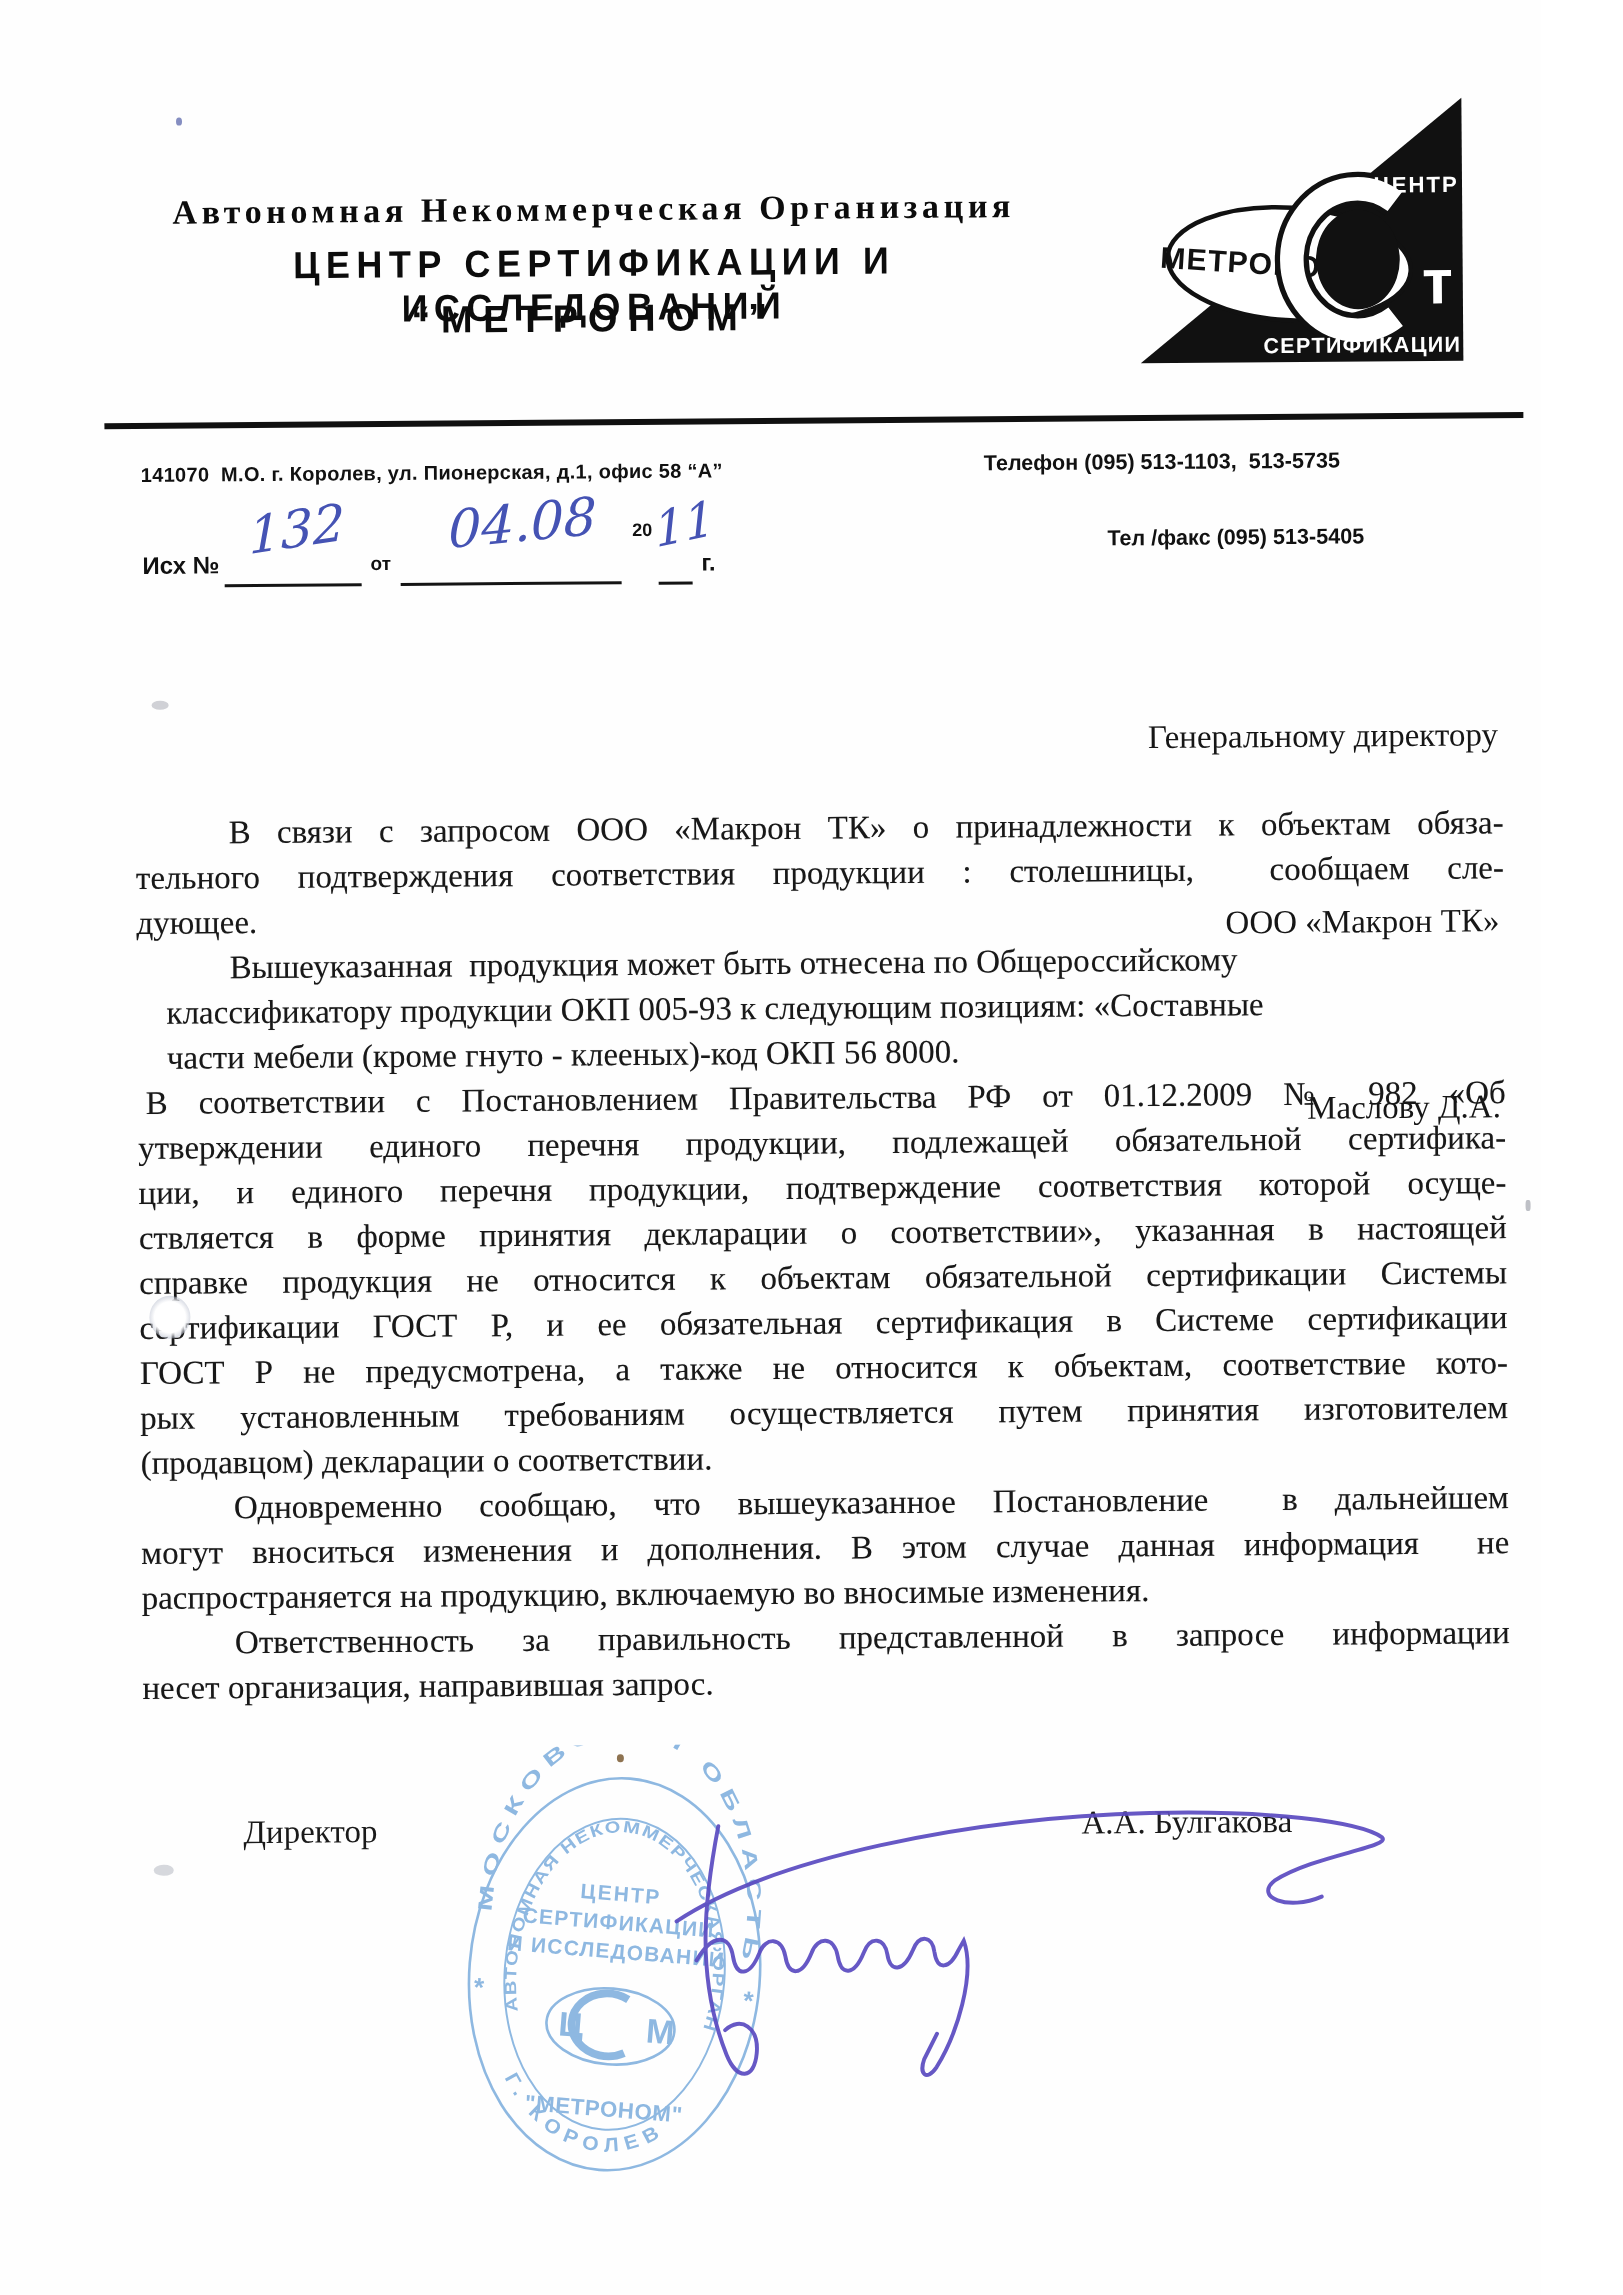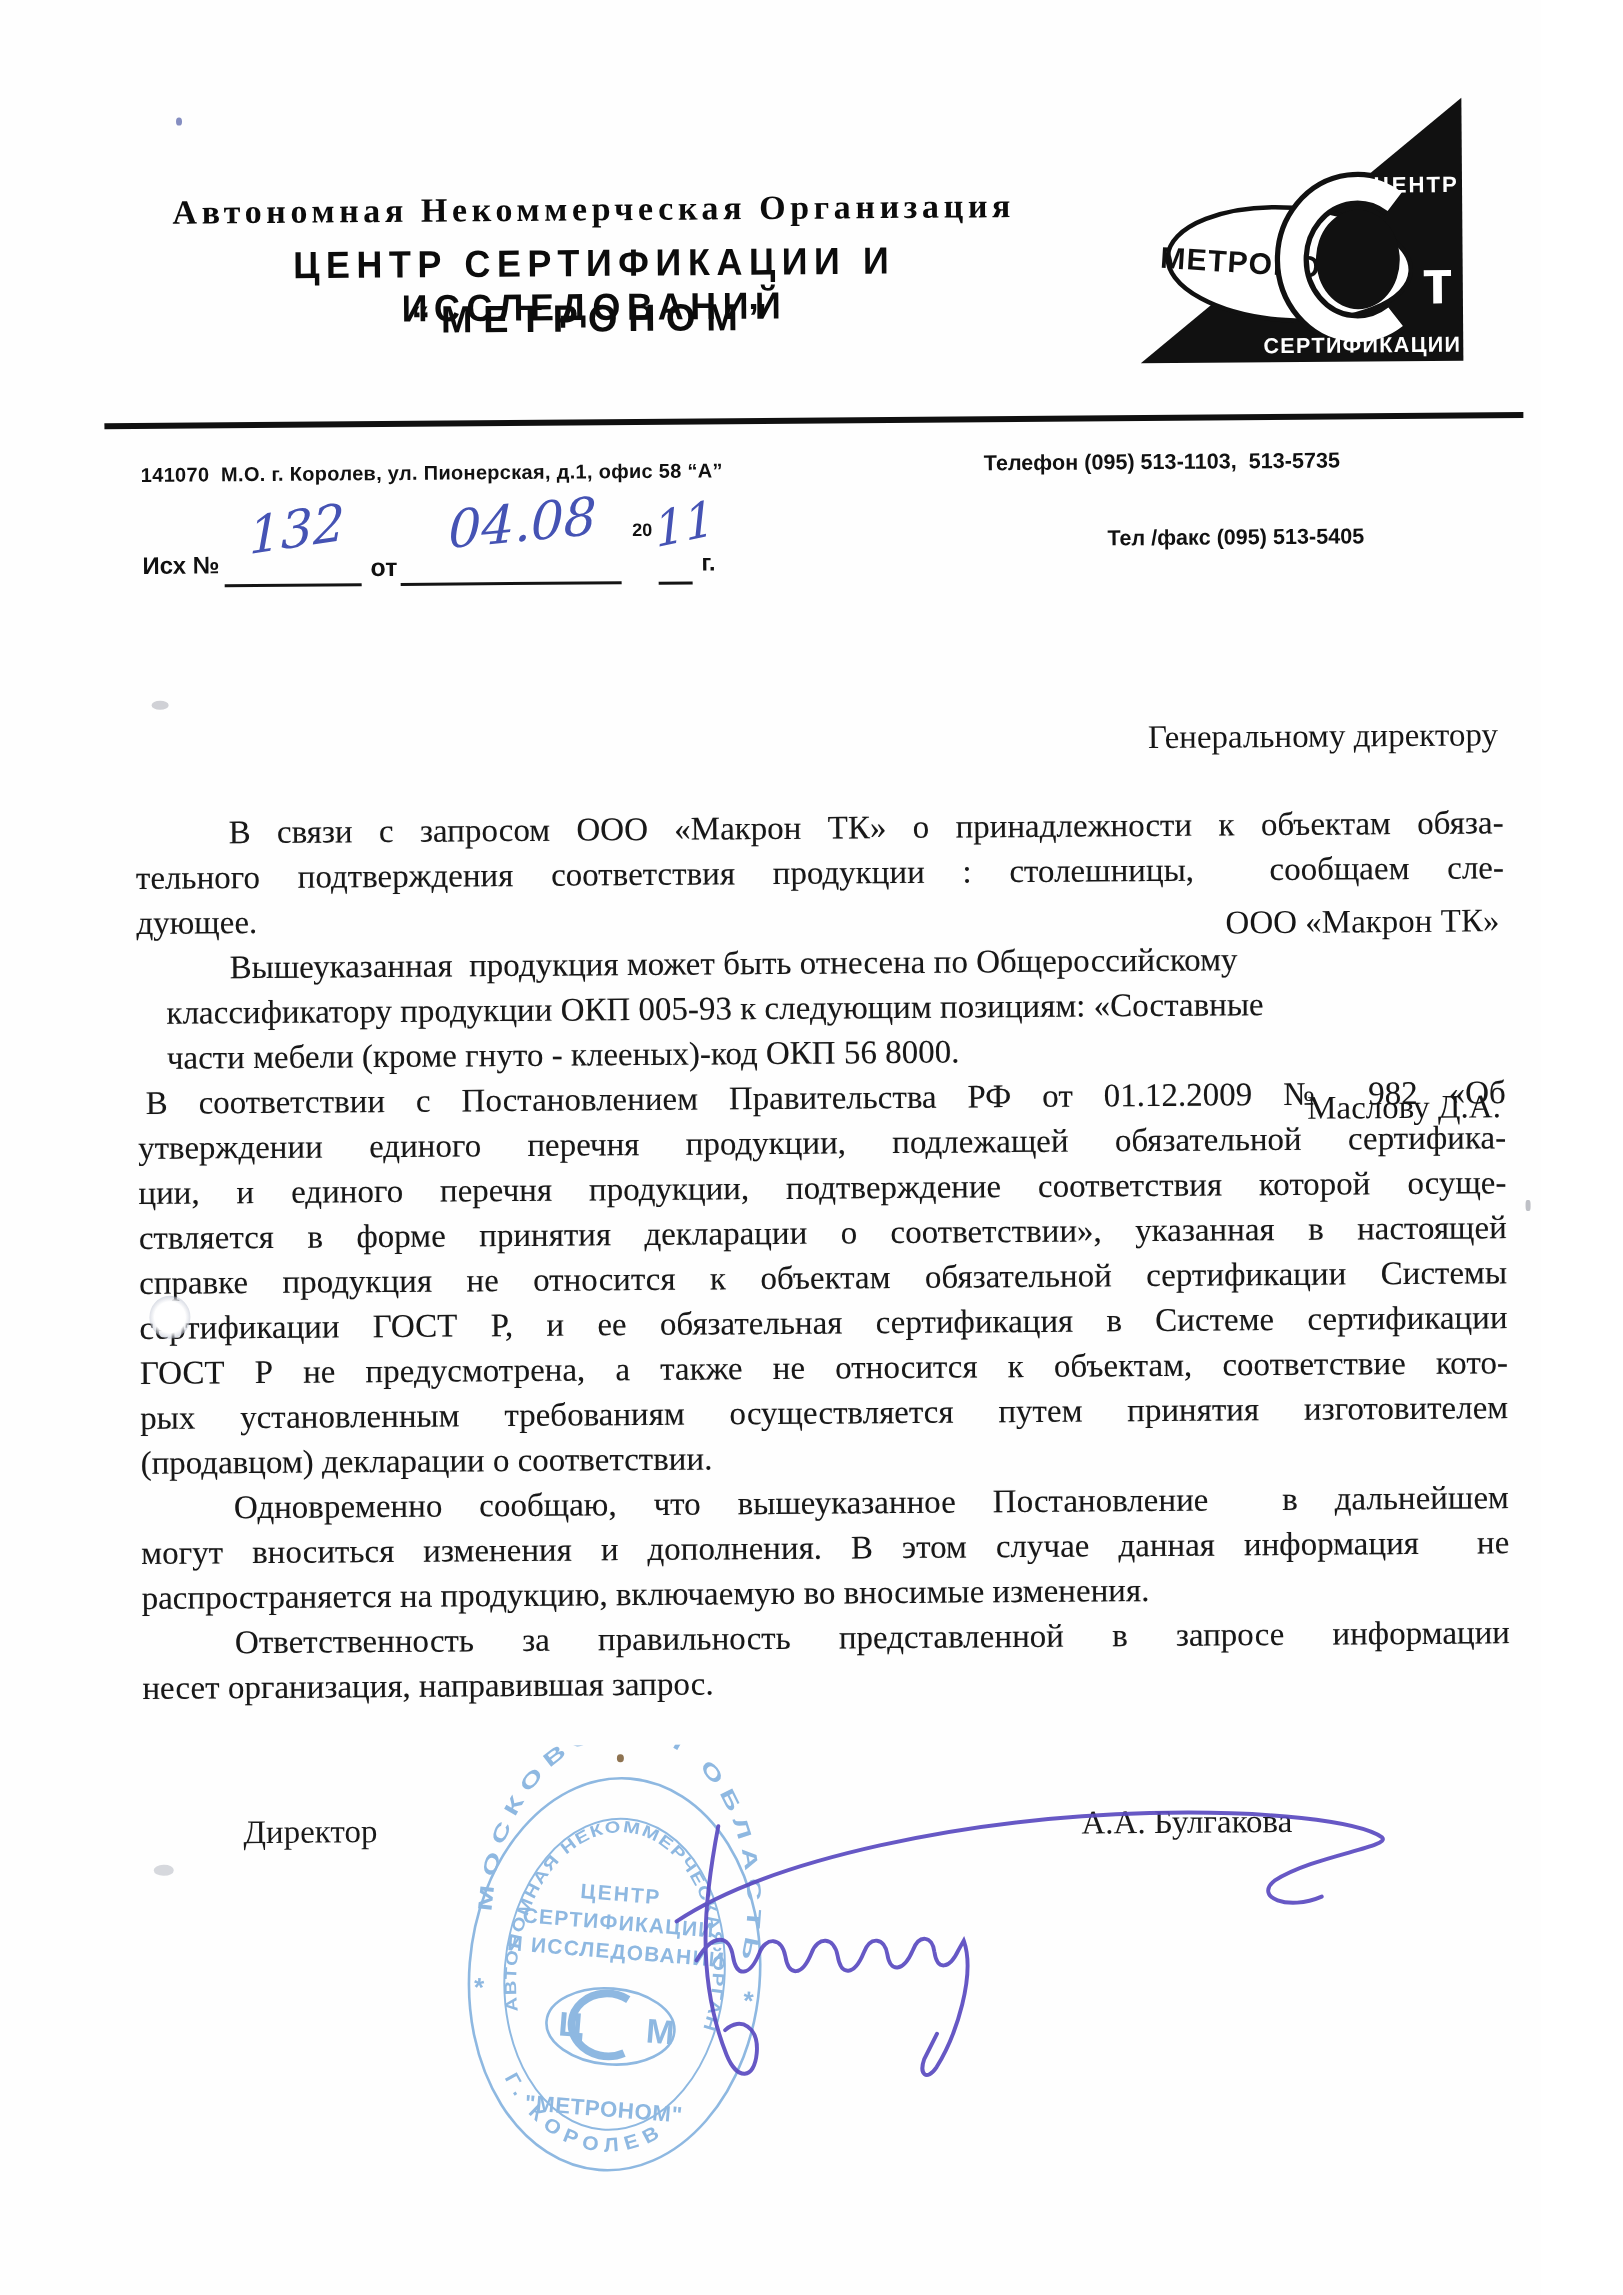--- a/index.html
+++ b/index.html
@@ -25,21 +25,21 @@
 
   .rule{position:absolute;left:111px;top:418px;width:1419px;height:5.9px;background:#101010;}
 
   
   .sans-b{font-family:"Liberation Sans",sans-serif;font-weight:bold;color:#111;}
   .addr{left:147px;top:459px;font-size:20px;letter-spacing:0.3px;}
   .phone{left:990px;top:452px;font-size:21.6px;}
   .fax{left:1113px;top:528px;font-size:21.6px;}
 
   .isx-label{left:148px;top:547px;font-size:24px;}
-  .isx-ot{left:376px;top:550px;font-size:25px;}
+  .isx-ot{left:376px;top:550px;font-size:19px;}
   .isx-20{left:638px;top:519px;font-size:18px;}
   .isx-g{left:707px;top:549px;font-size:23.6px;}
   .uline{position:absolute;height:3.3px;background:#141414;}
   .u1{left:230px;top:580px;width:137px;}
   .u2{left:406px;top:580px;width:221px;}
   .u3{left:664px;top:581px;width:34px;}
   .hand{position:absolute;font-family:"DejaVu Serif",serif;font-style:italic;
         color:#4553b4;white-space:pre;}
   .h-num{left:254px;top:496px;font-size:51px;transform:rotate(-8deg) skewX(-8deg);}
   .h-date{left:454px;top:491px;font-size:52px;transform:rotate(-5deg) skewX(-6deg);}

